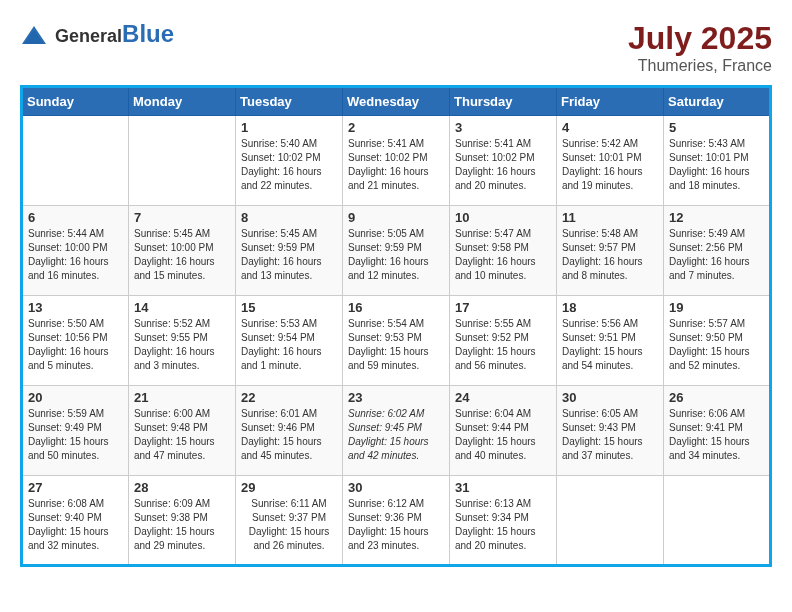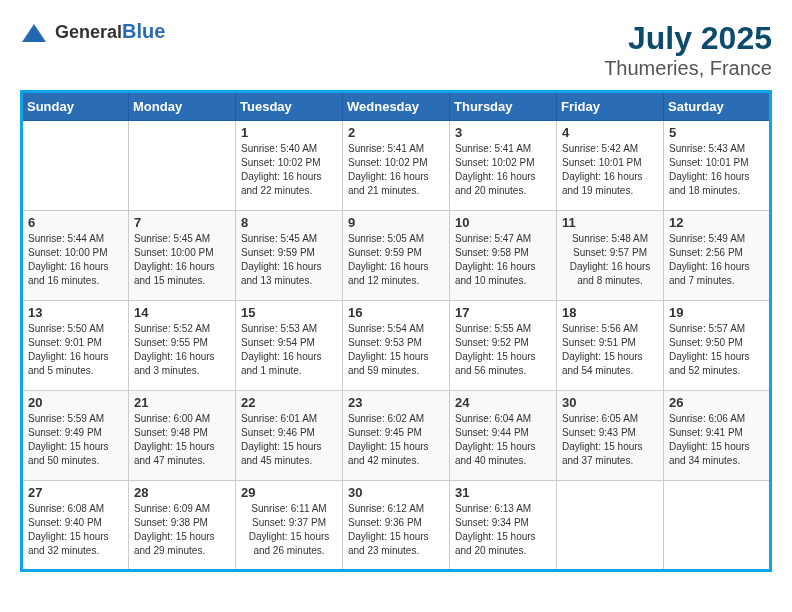--- a/index.html
+++ b/index.html
@@ -25,24 +25,24 @@
       width: 24px;
       height: 20px;
       position: relative;
     }
     .title-block {
       text-align: right;
     }
     .month-year {
       font-size: 32px;
       font-weight: bold;
-      color: #0c4a6e;
+      color: #7f1d1d;
     }
     .location {
-      font-size: 20px;
+      font-size: 16px;
       color: #555;
     }
     .calendar {
       width: 100%;
       border-collapse: collapse;
       border: 3px solid #0ea5e9;
     }
     .calendar th {
       background-color: #2a6db5;
       color: #fff;
@@ -86,21 +86,21 @@
 
 <div class="header">
   <div class="logo">
     <div class="logo-icon">
       <svg width="28" height="24" viewBox="0 0 28 24">
         <polygon points="14,2 26,20 2,20" fill="#2a6db5"></polygon>
         <polygon points="14,6 24,20 4,20" fill="#1a5fa8" opacity="0.5"></polygon>
       </svg>
     </div>
     <div>
-      <span style="font-size:18px;font-weight:bold;color:#333;margin-left:7px;">General</span><span style="font-size:20px;font-weight:bold;color:#2a6db5;">Blue</span>
+      <span style="font-size:18px;font-weight:bold;color:#333;margin-left:7px;">General</span><span style="font-size:24px;font-weight:bold;color:#2a6db5;">Blue</span>
     </div>
   </div>
   <div class="title-block">
     <div class="month-year">July 2025</div>
     <div class="location">Thumeries, France</div>
   </div>
 </div>
 
 <table class="calendar">
   <thead>
@@ -175,36 +175,36 @@
 Daylight: 16 hours and 12 minutes.</div>
         </td>
         <td>
           <span class="day-number">10</span>
           <div class="cell-content" style="white-space: pre-line;">Sunrise: 5:47 AM
 Sunset: 9:58 PM
 Daylight: 16 hours and 10 minutes.</div>
         </td>
         <td>
           <span class="day-number">11</span>
-          <div class="cell-content" style="white-space: pre-line; text-align: center;">Sunrise: 5:48 AM
+          <div class="cell-content" style="white-space: pre-line;">Sunrise: 5:48 AM
 Sunset: 9:57 PM
 Daylight: 16 hours and 8 minutes.</div>
         </td>
         <td>
           <span class="day-number">12</span>
           <div class="cell-content" style="white-space: pre-line;">Sunrise: 5:49 AM
 Sunset: 2:56 PM
 Daylight: 16 hours and 7 minutes.</div>
         </td>
       </tr>
       <tr>
         <td>
           <span class="day-number">13</span>
           <div class="cell-content" style="white-space: pre-line;">Sunrise: 5:50 AM
-Sunset: 9:01 PM
+Sunset: 10:56 PM
 Daylight: 16 hours and 5 minutes.</div>
         </td>
         <td>
           <span class="day-number">14</span>
           <div class="cell-content" style="white-space: pre-line;">Sunrise: 5:52 AM
 Sunset: 9:55 PM
 Daylight: 16 hours and 3 minutes.</div>
         </td>
         <td>
           <span class="day-number">15</span>
@@ -251,21 +251,21 @@
 Daylight: 15 hours and 47 minutes.</div>
         </td>
         <td>
           <span class="day-number">22</span>
           <div class="cell-content" style="white-space: pre-line;">Sunrise: 6:01 AM
 Sunset: 9:46 PM
 Daylight: 15 hours and 45 minutes.</div>
         </td>
         <td>
           <span class="day-number">23</span>
-          <div class="cell-content" style="white-space: pre-line;">Sunrise: 6:02 AM
+          <div class="cell-content" style="white-space: pre-line; font-style: italic;">Sunrise: 6:02 AM
 Sunset: 9:45 PM
 Daylight: 15 hours and 42 minutes.</div>
         </td>
         <td>
           <span class="day-number">24</span>
           <div class="cell-content" style="white-space: pre-line;">Sunrise: 6:04 AM
 Sunset: 9:44 PM
 Daylight: 15 hours and 40 minutes.</div>
         </td>
         <td>

